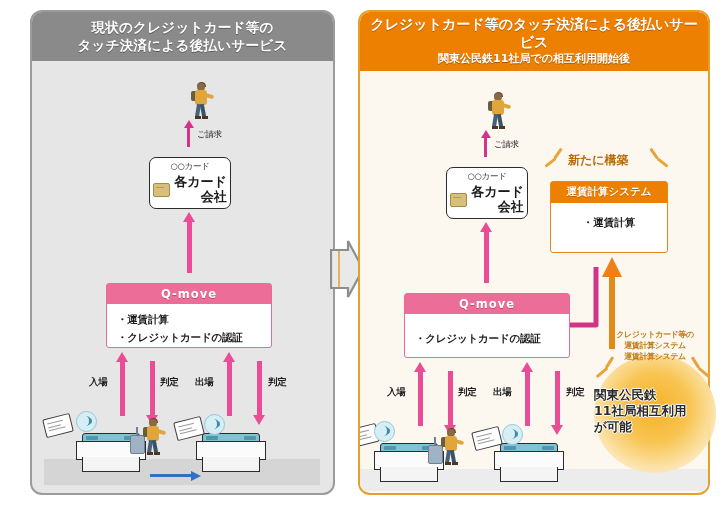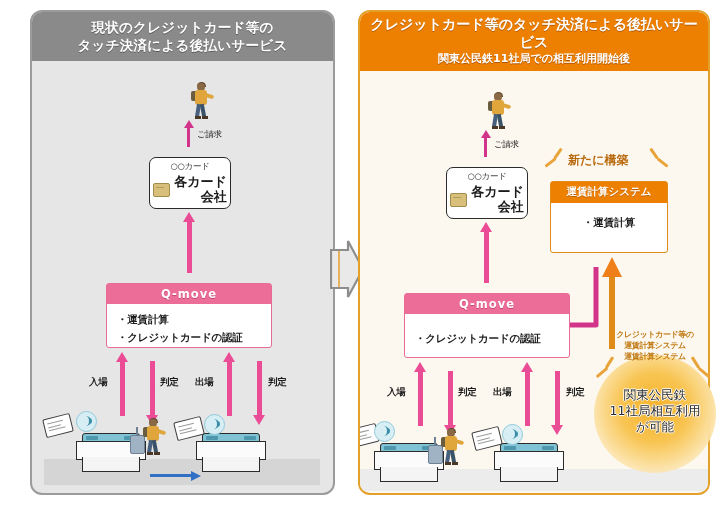--- a/index.html
+++ b/index.html
@@ -144,21 +144,21 @@
   .oparrow{position:absolute;height:19px;display:flex;align-items:center;}
   .oparrow .obody{height:19px;box-sizing:border-box;border:1px solid #9a8c6a;border-right:none;display:flex;align-items:center;justify-content:center;}
   .oparrow .otip{width:0;height:0;border-top:9.5px solid transparent;border-bottom:9.5px solid transparent;}
   .oparrow .otxt{font-size:9px;font-weight:bold;color:#1c1c1c;white-space:nowrap;letter-spacing:-.5px;}
 
   
   #glow{
     position:absolute;left:594px;top:355px;width:122px;height:118px;border-radius:50%;
     background:radial-gradient(circle at 50% 45%, #f5b22a 0%, #f8c451 38%, #fbdd98 62%, rgba(253,236,200,.75) 80%, rgba(255,255,255,0) 100%);
   }
-  .glowtxt{position:absolute;text-align:center;font-weight:normal;color:#2a2a2a;font-size:12.5px;line-height:1.28;width:122px;left:594px;
+  .glowtxt{position:absolute;font-weight:bold;color:#2a2a2a;font-size:12.5px;line-height:1.28;width:122px;left:594px;
     text-shadow:0 1px 0 #fff,0 -1px 0 #fff,1px 0 0 #fff,-1px 0 0 #fff;}
   .calloutsub{position:absolute;font-size:8px;color:#c07b16;font-weight:bold;text-align:center;line-height:1.35;width:120px;letter-spacing:-.4px;}
 
   .orange-path{position:absolute;}
 </style>
 </head>
 <body>
 
 <div class="panel" id="panel-left">
   <div class="phead">

